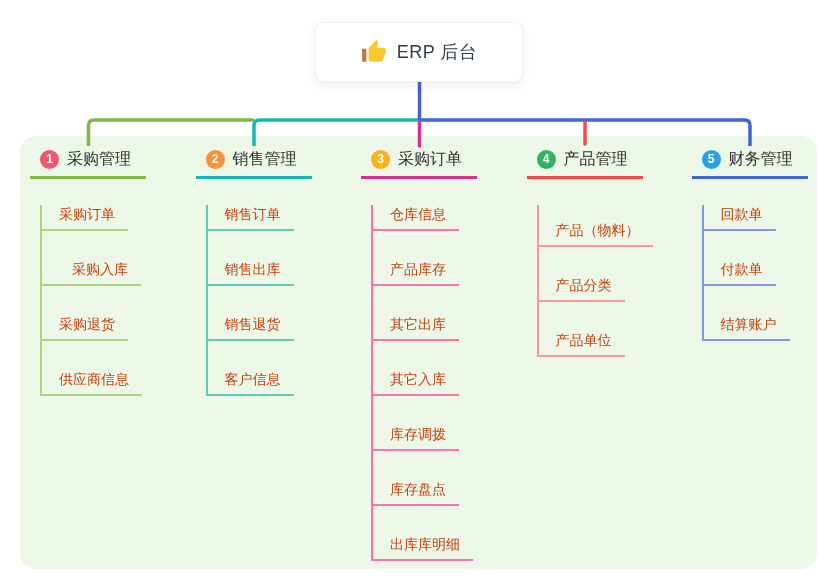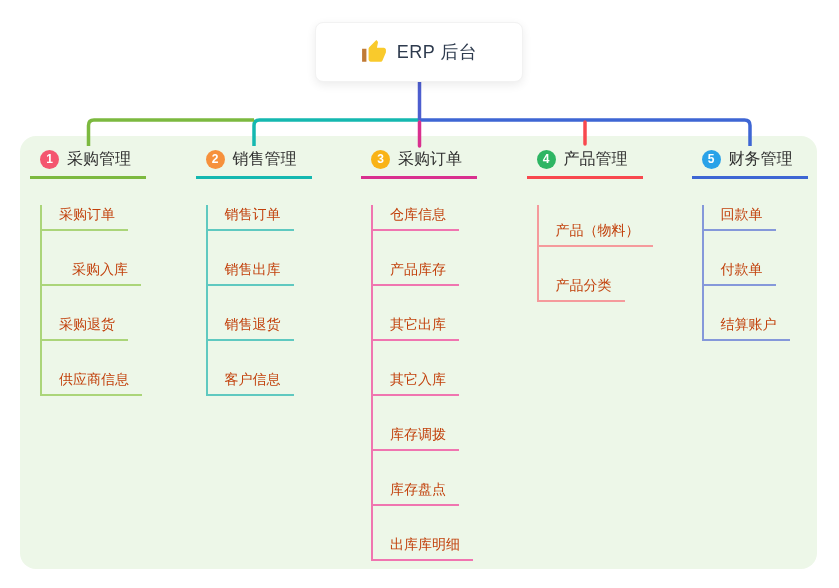--- a/index.html
+++ b/index.html
@@ -114,20 +114,21 @@
   </div>
 
   <div class="col" style="left: 526.5px; width: 116px;">
     <div class="col-header" style="border-bottom-color: rgb(248, 72, 78);">
       <span class="badge" style="background: rgb(46, 181, 99);">4</span>
       <span class="col-title">产品管理</span>
     </div>
     <div class="kids" style="border-left-color: rgb(245, 154, 156);">
           <div class="kid-row"><span class="kid" style="border-bottom-color: rgb(245, 154, 156); margin-top: 16px;">产品（物料）</span></div>
           <div class="kid-row"><span class="kid" style="border-bottom-color: rgb(245, 154, 156); text-align: right;">产品分类</span></div>
+          <div class="kid-row"><span class="kid" style="border-bottom-color: rgb(245, 154, 156);">产品单位</span></div>
         </div>
   </div>
 
   <div class="col" style="left: 691.5px; width: 116px;">
     <div class="col-header" style="border-bottom-color: rgb(62, 102, 212);">
       <span class="badge" style="background: rgb(42, 162, 232);">5</span>
       <span class="col-title">财务管理</span>
     </div>
     <div class="kids" style="border-left-color: rgb(133, 152, 218);">
           <div class="kid-row"><span class="kid" style="border-bottom-color: rgb(133, 152, 218);">回款单</span></div>

